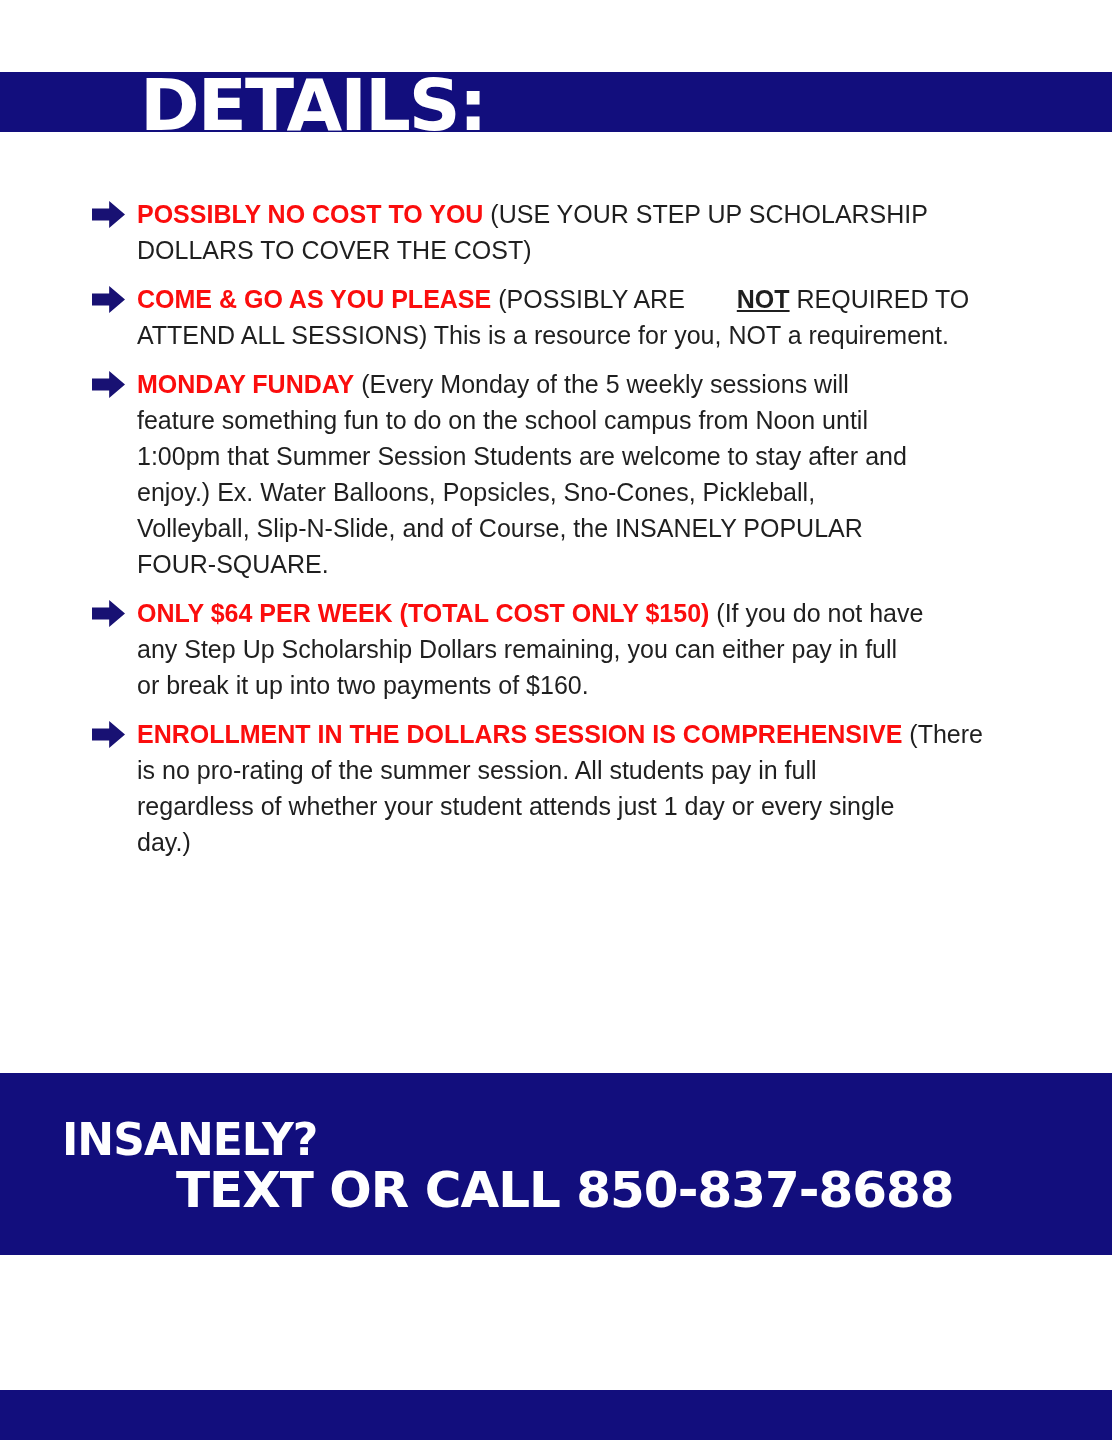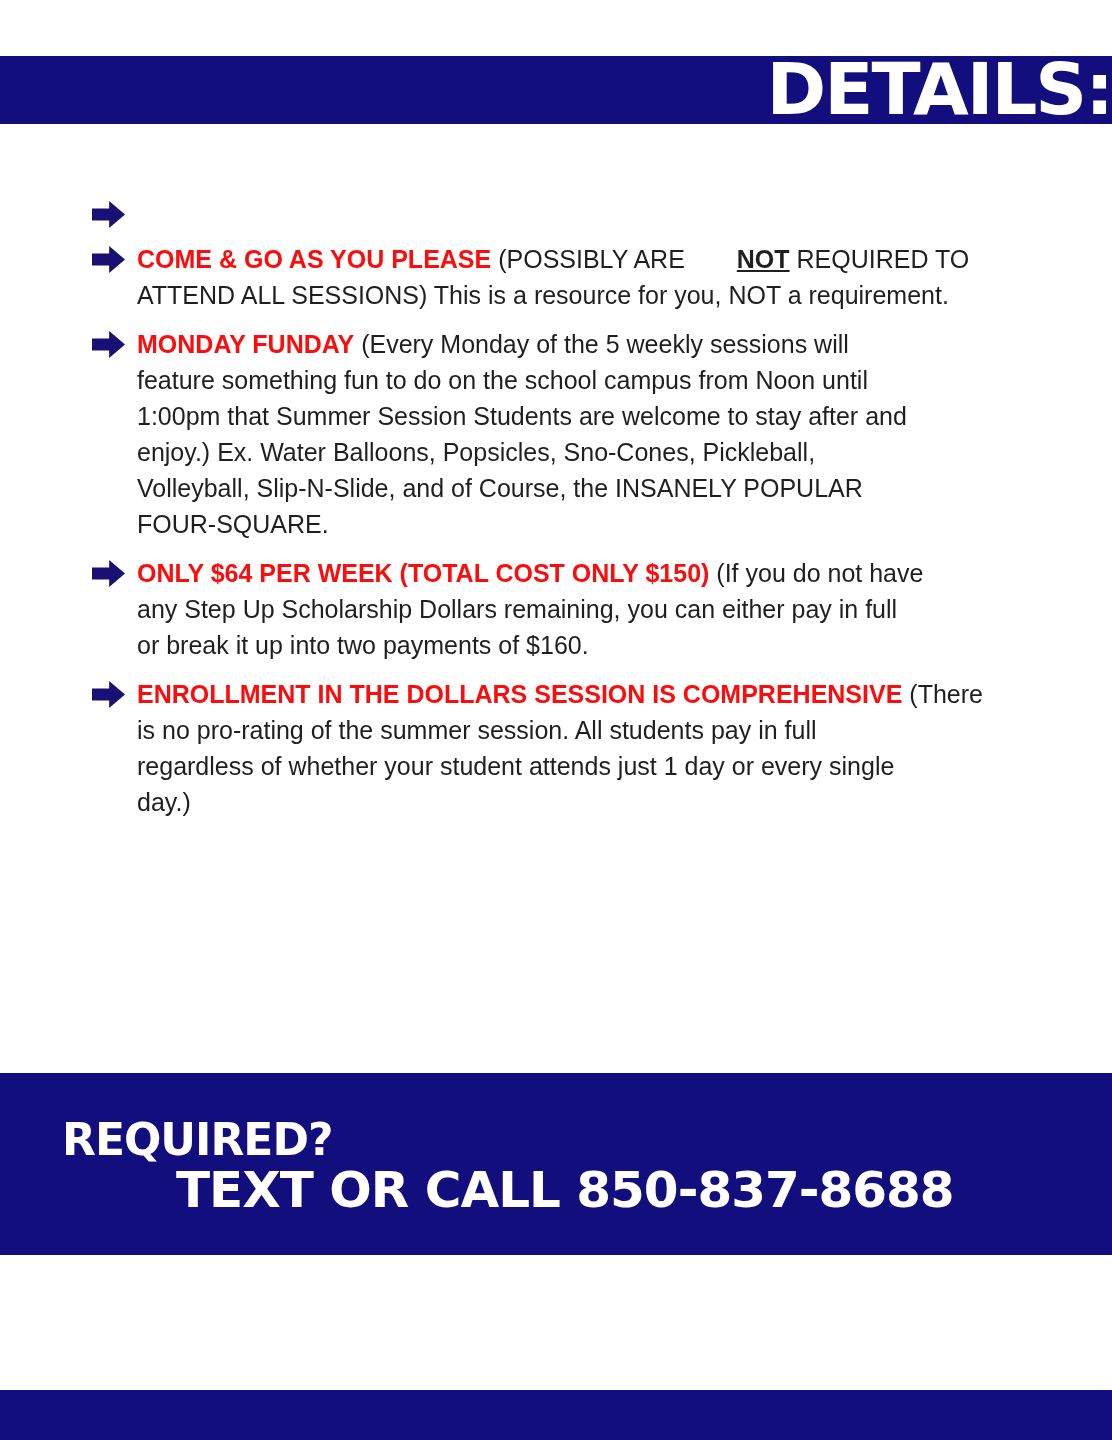--- a/index.html
+++ b/index.html
@@ -1,21 +1,21 @@
 <!DOCTYPE html>
 <html><head>
 <meta charset="utf-8">
 <style>
   html,body{margin:0;padding:0;}
   body{
     width:1112px;height:1440px;position:relative;background:#ffffff;
     font-family:"Liberation Sans", sans-serif;color:#1f1f1f;overflow:hidden;
   }
   .band{position:absolute;left:0;right:0;background:var(--navy,#120e7d);}
-  .header-band{top:56px;height:68px;text-align:right;}
+  .header-band{top:72px;height:60px;}
   .header-title{
     display:block;padding-left:140px;line-height:66px;
     font-family:"DejaVu Sans", sans-serif;font-weight:bold;
     font-size:72px;letter-spacing:-2px;color:#ffffff;white-space:nowrap;
   }
   .content{position:absolute;top:140px;left:0;right:0;}
   .details-list{padding:56px 0 0 92px;}
   .bullet{display:flex;align-items:flex-start;gap:12px;margin-bottom:13px;}
   .arrow{
     flex:0 0 auto;width:33px;height:27px;margin-top:5px;background:var(--arrow,#181173);
@@ -41,20 +41,22 @@
 <body style="--navy: #120e7d; --arrow: #181173; --red: #fb0d0d; --text: #1f1f1f; --band_text: #ffffff;">
 
 <div class="band header-band">
   <span class="header-title">DETAILS:</span>
 </div>
 
 <div class="content">
   <div class="details-list">
       <div class="bullet">
         <div class="arrow"></div>
+        <p class="bullet-text"><span class="seg-lead">POSSIBLY NO COST TO YOU</span><span class="seg-body"> (USE YOUR STEP UP SCHOLARSHIP
+DOLLARS TO COVER THE COST)</span></p>
       </div>
       <div class="bullet">
         <div class="arrow"></div>
         <p class="bullet-text"><span class="seg-lead">COME &amp; GO AS YOU PLEASE</span><span class="seg-body"> (POSSIBLY ARE </span><span class="seg-emphasis">NOT</span><span class="seg-body"> REQUIRED TO
 ATTEND ALL SESSIONS) This is a resource for you, NOT a requirement.</span></p>
       </div>
       <div class="bullet">
         <div class="arrow"></div>
         <p class="bullet-text"><span class="seg-lead">MONDAY FUNDAY</span><span class="seg-body"> (Every Monday of the 5 weekly sessions will
 feature something fun to do on the school campus from Noon until
@@ -73,17 +75,17 @@
         <div class="arrow"></div>
         <p class="bullet-text"><span class="seg-lead">ENROLLMENT IN THE DOLLARS SESSION IS COMPREHENSIVE</span><span class="seg-body"> (There
 is no pro-rating of the summer session. All students pay in full
 regardless of whether your student attends just 1 day or every single
 day.)</span></p>
       </div>
     </div>
 </div>
 
 <div class="band footer-band">
-  <div class="footer-line footer-line1">REQUIRED?</div>
+  <div class="footer-line footer-line1">INSANELY?</div>
   <div class="footer-line footer-line2">TEXT OR CALL 850-837-8688</div>
 </div>
 
 <div class="band bottom-strip"></div>
 
 </body></html>

